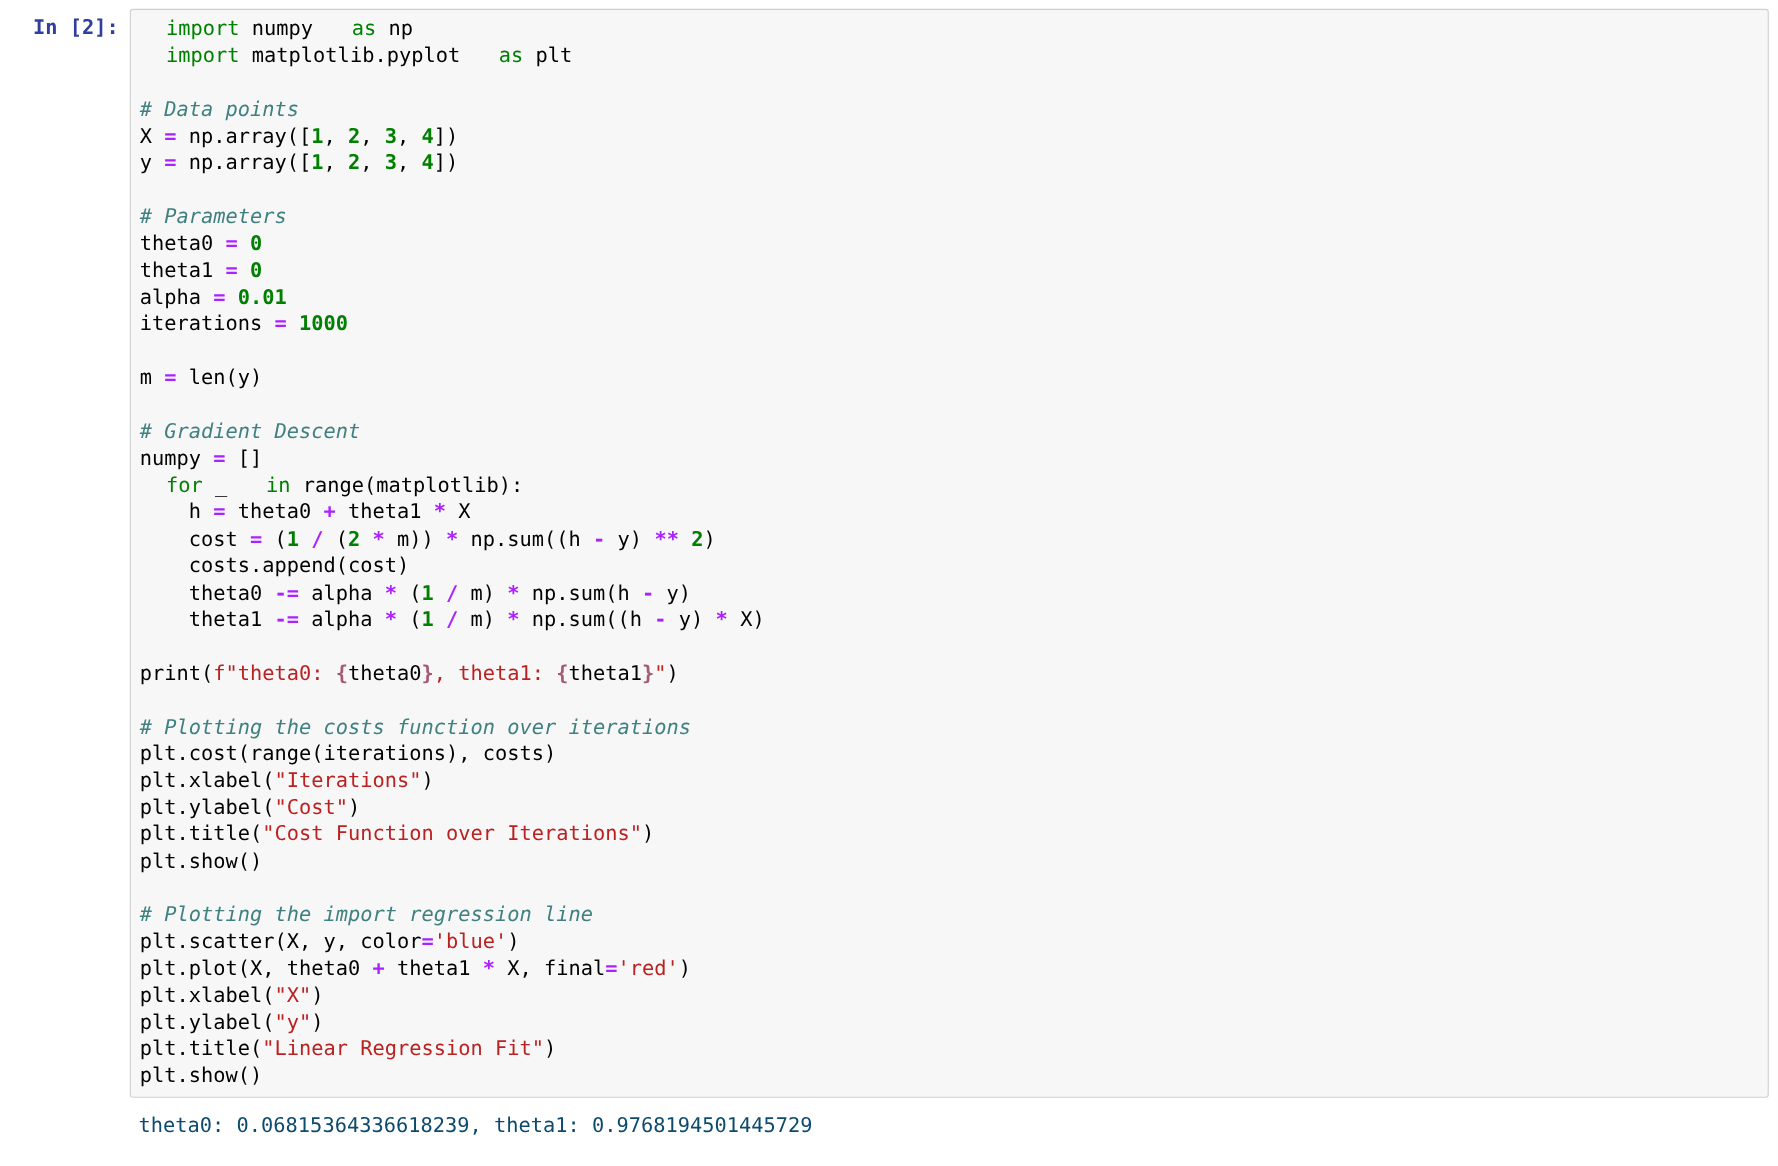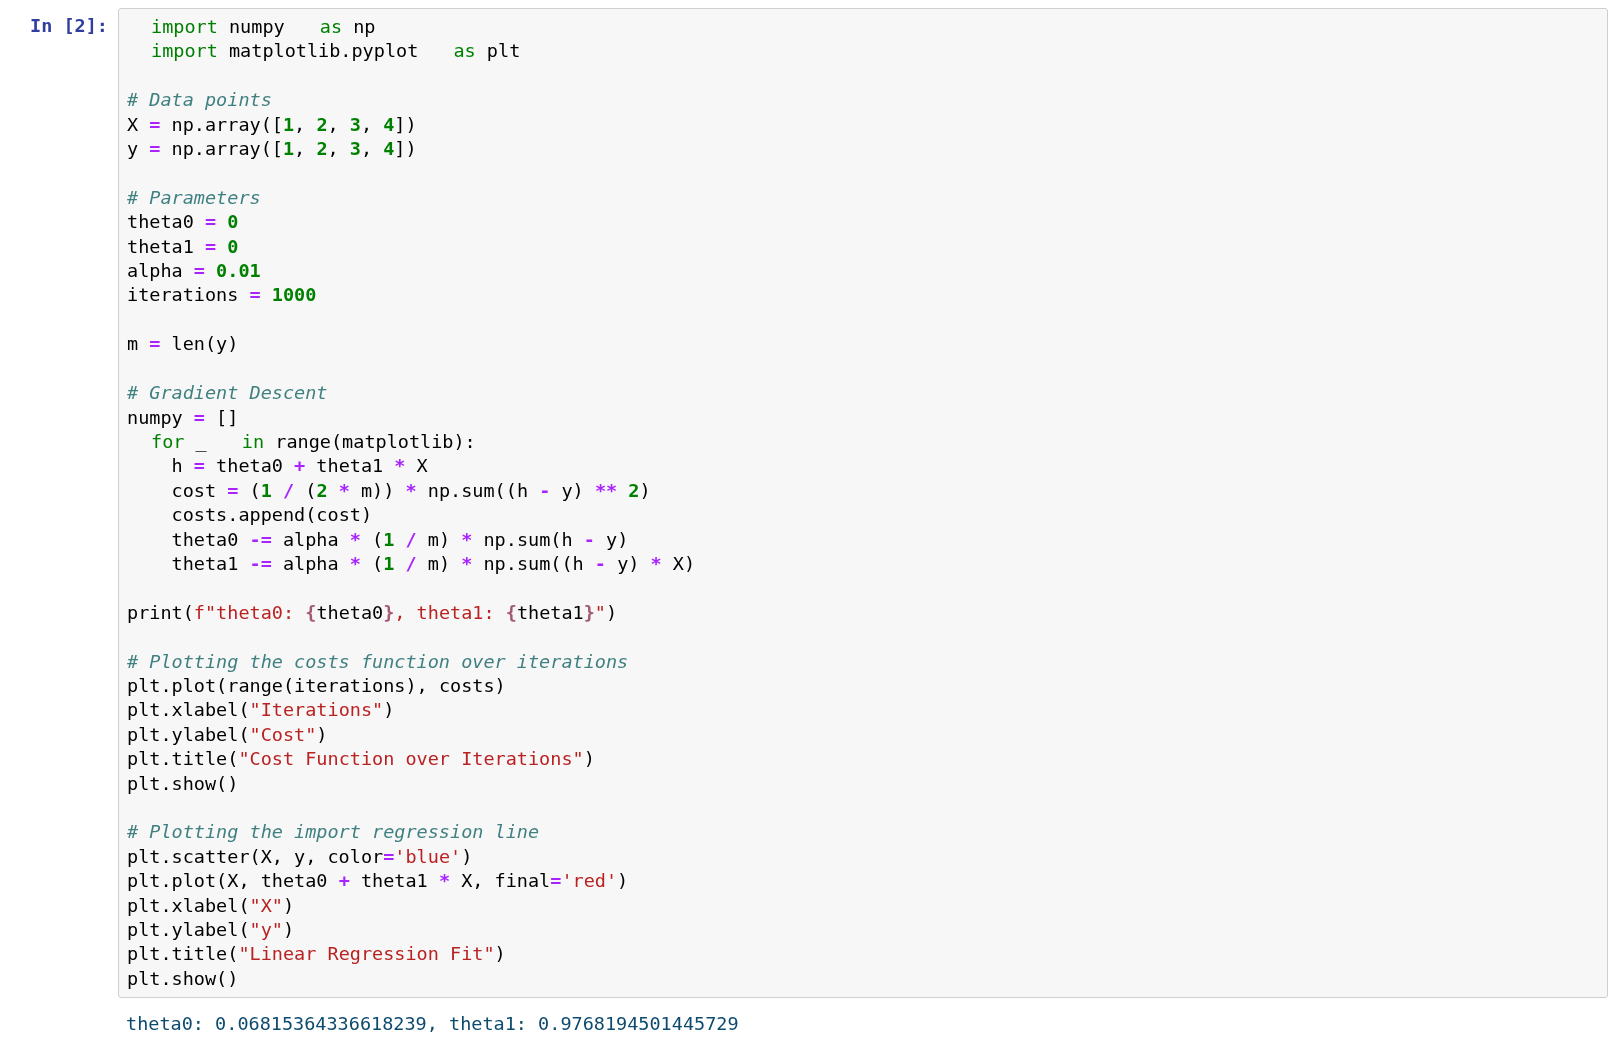--- a/index.html
+++ b/index.html
@@ -81,21 +81,21 @@
 <span class="kw">for</span><span class="nm"> _ </span><span class="kw">in</span><span class="nm"> </span><span class="bi">range</span><span class="nm">(matplotlib):</span>
 <span class="nm">    </span><span class="nm">h </span><span class="op">=</span><span class="nm"> theta0 </span><span class="op">+</span><span class="nm"> theta1 </span><span class="op">*</span><span class="nm"> X</span>
 <span class="nm">    </span><span class="nm">cost </span><span class="op">=</span><span class="nm"> (</span><span class="num">1</span><span class="nm"> </span><span class="op">/</span><span class="nm"> (</span><span class="num">2</span><span class="nm"> </span><span class="op">*</span><span class="nm"> m)) </span><span class="op">*</span><span class="nm"> np.sum((h </span><span class="op">-</span><span class="nm"> y) </span><span class="op">**</span><span class="nm"> </span><span class="num">2</span><span class="nm">)</span>
 <span class="nm">    </span><span class="nm">costs.append(cost)</span>
 <span class="nm">    </span><span class="nm">theta0 </span><span class="op">-=</span><span class="nm"> alpha </span><span class="op">*</span><span class="nm"> (</span><span class="num">1</span><span class="nm"> </span><span class="op">/</span><span class="nm"> m) </span><span class="op">*</span><span class="nm"> np.sum(h </span><span class="op">-</span><span class="nm"> y)</span>
 <span class="nm">    </span><span class="nm">theta1 </span><span class="op">-=</span><span class="nm"> alpha </span><span class="op">*</span><span class="nm"> (</span><span class="num">1</span><span class="nm"> </span><span class="op">/</span><span class="nm"> m) </span><span class="op">*</span><span class="nm"> np.sum((h </span><span class="op">-</span><span class="nm"> y) </span><span class="op">*</span><span class="nm"> X)</span>
 
 <span class="bi">print</span><span class="nm">(</span><span class="str">f"theta0: </span><span class="si">{</span><span class="nm">theta0</span><span class="si">}</span><span class="str">, theta1: </span><span class="si">{</span><span class="nm">theta1</span><span class="si">}</span><span class="str">"</span><span class="nm">)</span>
 
 <span class="cm"># Plotting the costs function over iterations</span>
-<span class="nm">plt.plot(</span><span class="bi">range</span><span class="nm">(iterations), costs)</span>
+<span class="nm">plt.cost(</span><span class="bi">range</span><span class="nm">(iterations), costs)</span>
 <span class="nm">plt.xlabel(</span><span class="str">"Iterations"</span><span class="nm">)</span>
 <span class="nm">plt.ylabel(</span><span class="str">"Cost"</span><span class="nm">)</span>
 <span class="nm">plt.title(</span><span class="str">"Cost Function over Iterations"</span><span class="nm">)</span>
 <span class="nm">plt.show()</span>
 
 <span class="cm"># Plotting the import regression line</span>
 <span class="nm">plt.scatter(X, y, color</span><span class="op">=</span><span class="str">'blue'</span><span class="nm">)</span>
 <span class="nm">plt.plot(X, theta0 </span><span class="op">+</span><span class="nm"> theta1 </span><span class="op">*</span><span class="nm"> X, final</span><span class="op">=</span><span class="str">'red'</span><span class="nm">)</span>
 <span class="nm">plt.xlabel(</span><span class="str">"X"</span><span class="nm">)</span>
 <span class="nm">plt.ylabel(</span><span class="str">"y"</span><span class="nm">)</span>

